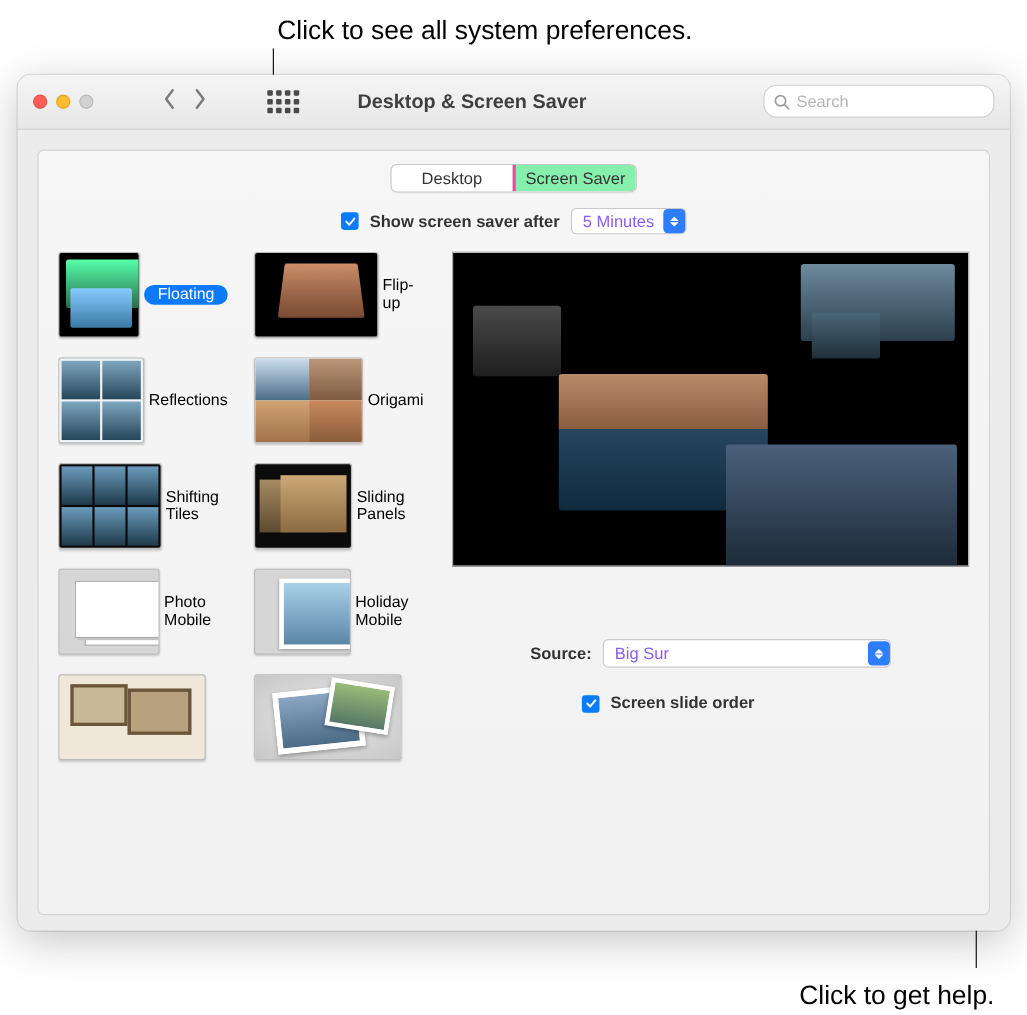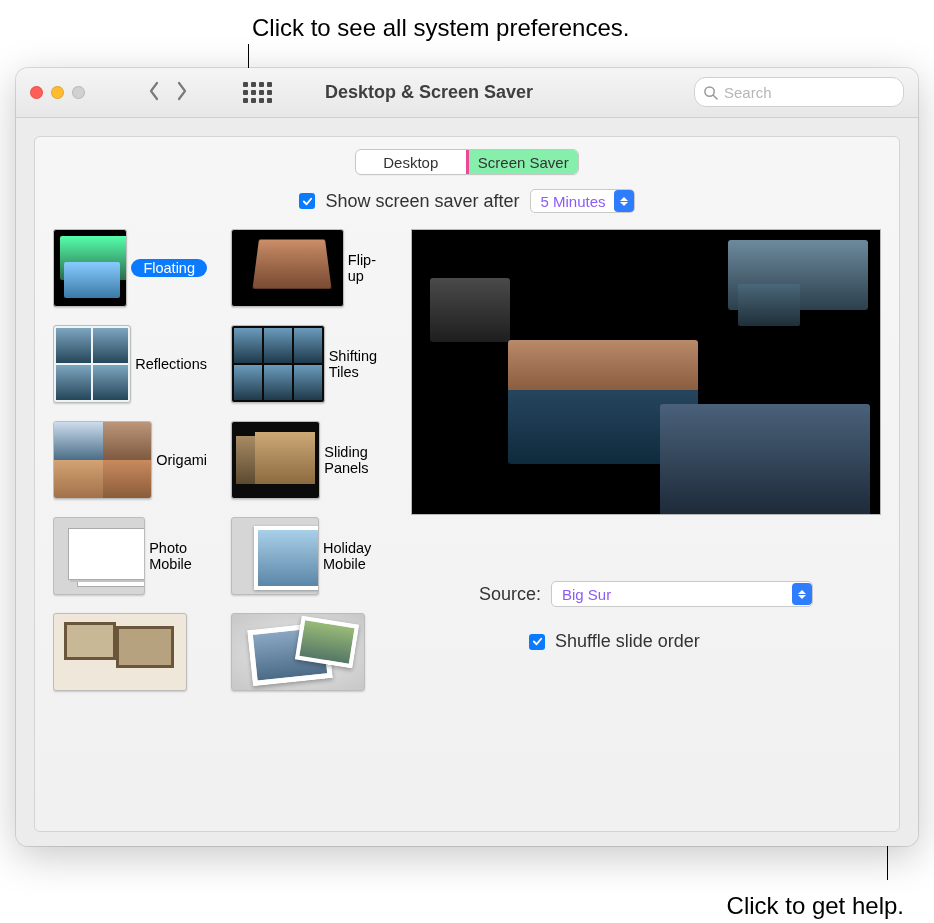--- a/index.html
+++ b/index.html
@@ -112,21 +112,21 @@
     display:inline-flex; align-items:center; justify-content:center;
     flex-shrink:0;
   }
   .checkbox.checked {
     background:#0a7aff; border:none;
   }
   .checkbox.checked svg { width:11px; height:11px; }
   .checkbox.unchecked {
     background:#fff; border:1px solid #b6b6b6;
   }
-  .label15 { font-size:18px; color:#333; }
+  .label15 { font-size:15px; color:#333;font-weight:bold; }
   .popup {
     display:inline-flex; align-items:center;
     background:#fff; border:1px solid #c9c9c9; border-radius:5px;
     height:24px; padding: 0 0 0 10px; font-size:15px; color:#8b5cf6;
     position: relative;
   }
   .popup .arrows {
     width:20px;height:22px;margin-left:8px;
     background:#2f7dff;border-radius:4px;
     display:flex;flex-direction:column;align-items:center;justify-content:center;gap:1px;
@@ -353,38 +353,38 @@
             <div class="saver-item">
               <div class="thumb t-refl">
                   <span></span>
                   <span></span>
                   <span></span>
                   <span></span>
                 </div>
               <span class="saver-label">Reflections</span>
             </div>
             <div class="saver-item">
+              <div class="thumb t-orig">
+                  <span></span>
+                  <span></span>
+                  <span></span>
+                  <span></span>
+                </div>
+              <span class="saver-label">Origami</span>
+            </div>
+            <div class="saver-item">
               <div class="thumb t-shift">
                   <span></span>
                   <span></span>
                   <span></span>
                   <span></span>
                   <span></span>
                   <span></span>
                 </div>
               <span class="saver-label">Shifting Tiles</span>
-            </div>
-            <div class="saver-item">
-              <div class="thumb t-orig">
-                  <span></span>
-                  <span></span>
-                  <span></span>
-                  <span></span>
-                </div>
-              <span class="saver-label">Origami</span>
             </div>
             <div class="saver-item">
               <div class="thumb t-slide"></div>
               <span class="saver-label">Sliding Panels</span>
             </div>
             <div class="saver-item">
               <div class="thumb t-pmobile"></div>
               <span class="saver-label">Photo Mobile</span>
             </div>
             <div class="saver-item">
@@ -416,21 +416,21 @@
               <span>Big Sur</span>
               <span class="arrows"></span>
             </span>
           </div>
           <div class="shuffle-row">
             <span class="checkbox checked">
               <svg viewBox="0 0 12 12">
                   <path d="M2 6 L5 9 L10 3" stroke="#fff" stroke-width="2" fill="none" stroke-linecap="round" stroke-linejoin="round"></path>
                 </svg>
             </span>
-            <span class="label15">Shuffle slide order</span>
+            <span class="label15">Screen slide order</span>
           </div>
         </div>
 
       </div>
 
 
     </div>
   </div>
 </div>
 

